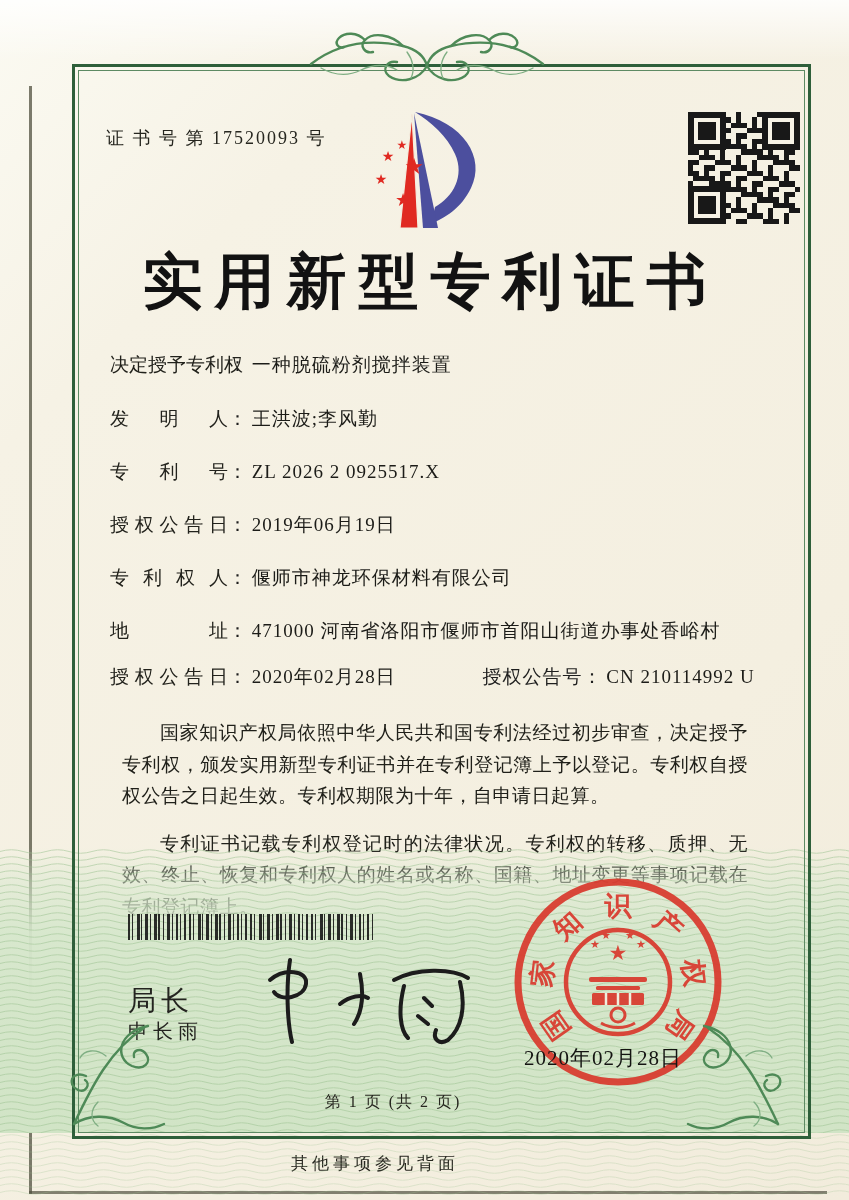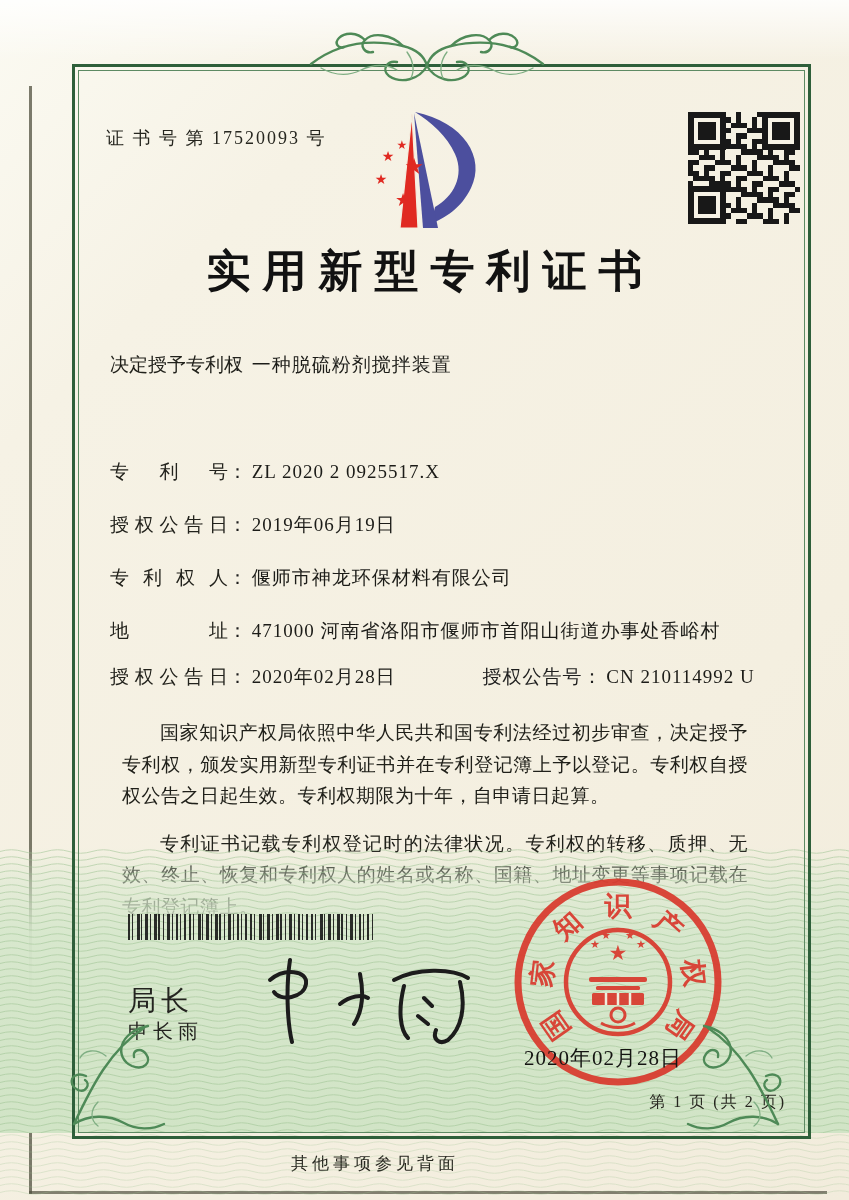--- a/index.html
+++ b/index.html
@@ -31,21 +31,21 @@
   .logo-star{font-family:"DejaVu Sans",sans-serif;fill:#e02a22;text-anchor:middle;}
   .qr-code{position:absolute;left:688px;top:112px;width:112px;height:112px;}
   .qr-grid{position:absolute;inset:0;display:grid;grid-template-columns:repeat(21,1fr);grid-template-rows:repeat(21,1fr);}
   .qr-grid i{display:block;}
   .qr-grid i.d{background:#181818;}
   .qr-finder{position:absolute;width:38px;height:38px;border:6px solid #181818;background:#f6f2e5;box-sizing:border-box;}
   .qr-finder::after{content:"";position:absolute;inset:4px;background:#181818;}
   .qr-finder.tl{left:0;top:0;} .qr-finder.tr{right:0;top:0;} .qr-finder.bl{left:0;bottom:0;}
 
   .certificate-title{position:absolute;left:0;top:242px;width:849px;text-align:center;
-    font-size:44px;font-weight:600;letter-spacing:12px;text-indent:12px;color:#121212;}
+    font-size:60px;font-weight:600;letter-spacing:12px;text-indent:12px;color:#121212;}
 
   
   .field-row{position:absolute;left:110px;width:660px;height:26px;font-size:19px;white-space:nowrap;}
   .flabel{display:inline-block;width:118px;text-align:justify;text-align-last:justify;color:#22221c;}
   .fsep{display:inline-block;}
   .fvalue{letter-spacing:1px;color:#1c1c18;}
   .fvalue.w1{display:inline-block;width:226px;}
   .flabel2{letter-spacing:1px;}
 
   
@@ -72,21 +72,21 @@
 
   .official-seal{position:absolute;left:503px;top:867px;width:230px;height:230px;z-index:2;opacity:.93;}
   .seal-ring{fill:none;stroke:#d93a2e;stroke-width:7;}
   .seal-red{fill:#d93a2e;stroke:none;}
   .seal-line{stroke:#d93a2e;fill:none;}
   .seal-char{fill:#d93a2e;font-family:"Liberation Serif",serif;font-size:27px;font-weight:bold;text-anchor:middle;}
   .seal-star{font-family:"DejaVu Sans",sans-serif;fill:#d93a2e;text-anchor:middle;}
   .seal-date{position:absolute;left:500px;top:1044px;width:206px;text-align:center;z-index:3;
     font-size:21px;letter-spacing:1px;color:#141412;}
 
-  .page-number{position:absolute;left:0;top:1092px;width:786px;text-align:right;font-size:16px;letter-spacing:2px;z-index:3;color:#26261f;}
+  .page-number{position:absolute;left:0;top:1092px;width:786px;text-align:center;font-size:16px;letter-spacing:2px;z-index:3;color:#26261f;}
   .back-note{position:absolute;left:0;top:1152px;width:750px;text-align:center;font-size:17px;letter-spacing:4px;color:#26261f;}
 </style>
 </head>
 <body>
 
 <div class="page">
 
   <div class="scan-corner-light"></div>
   <div class="scan-edge-left"></div>
   <div class="scan-edge-bottom"></div>
@@ -606,23 +606,27 @@
     <div class="qr-finder tr"></div>
     <div class="qr-finder bl"></div>
   </div>
 
   <div class="certificate-title">实用新型专利证书</div>
 
   <div class="field-row" style="top:352px;">
     <span class="flabel">决定授予专利权</span><span class="fsep">：</span>
     <span class="fvalue">一种脱硫粉剂搅拌装置</span>
   </div>
+  <div class="field-row" style="top:406px;">
+    <span class="flabel">发明人</span><span class="fsep">：</span>
+    <span class="fvalue">王洪波;李风勤</span>
+  </div>
   <div class="field-row" style="top:459px;">
     <span class="flabel">专利号</span><span class="fsep">：</span>
-    <span class="fvalue">ZL 2020 2 0925517.X</span>
+    <span class="fvalue">ZL 2026 2 0925517.X</span>
   </div>
   <div class="field-row" style="top:512px;">
     <span class="flabel">授权公告日</span><span class="fsep">：</span>
     <span class="fvalue">2019年06月19日</span>
   </div>
   <div class="field-row" style="top:565px;">
     <span class="flabel">专利权人</span><span class="fsep">：</span>
     <span class="fvalue">偃师市神龙环保材料有限公司</span>
   </div>
   <div class="field-row" style="top:618px;">

